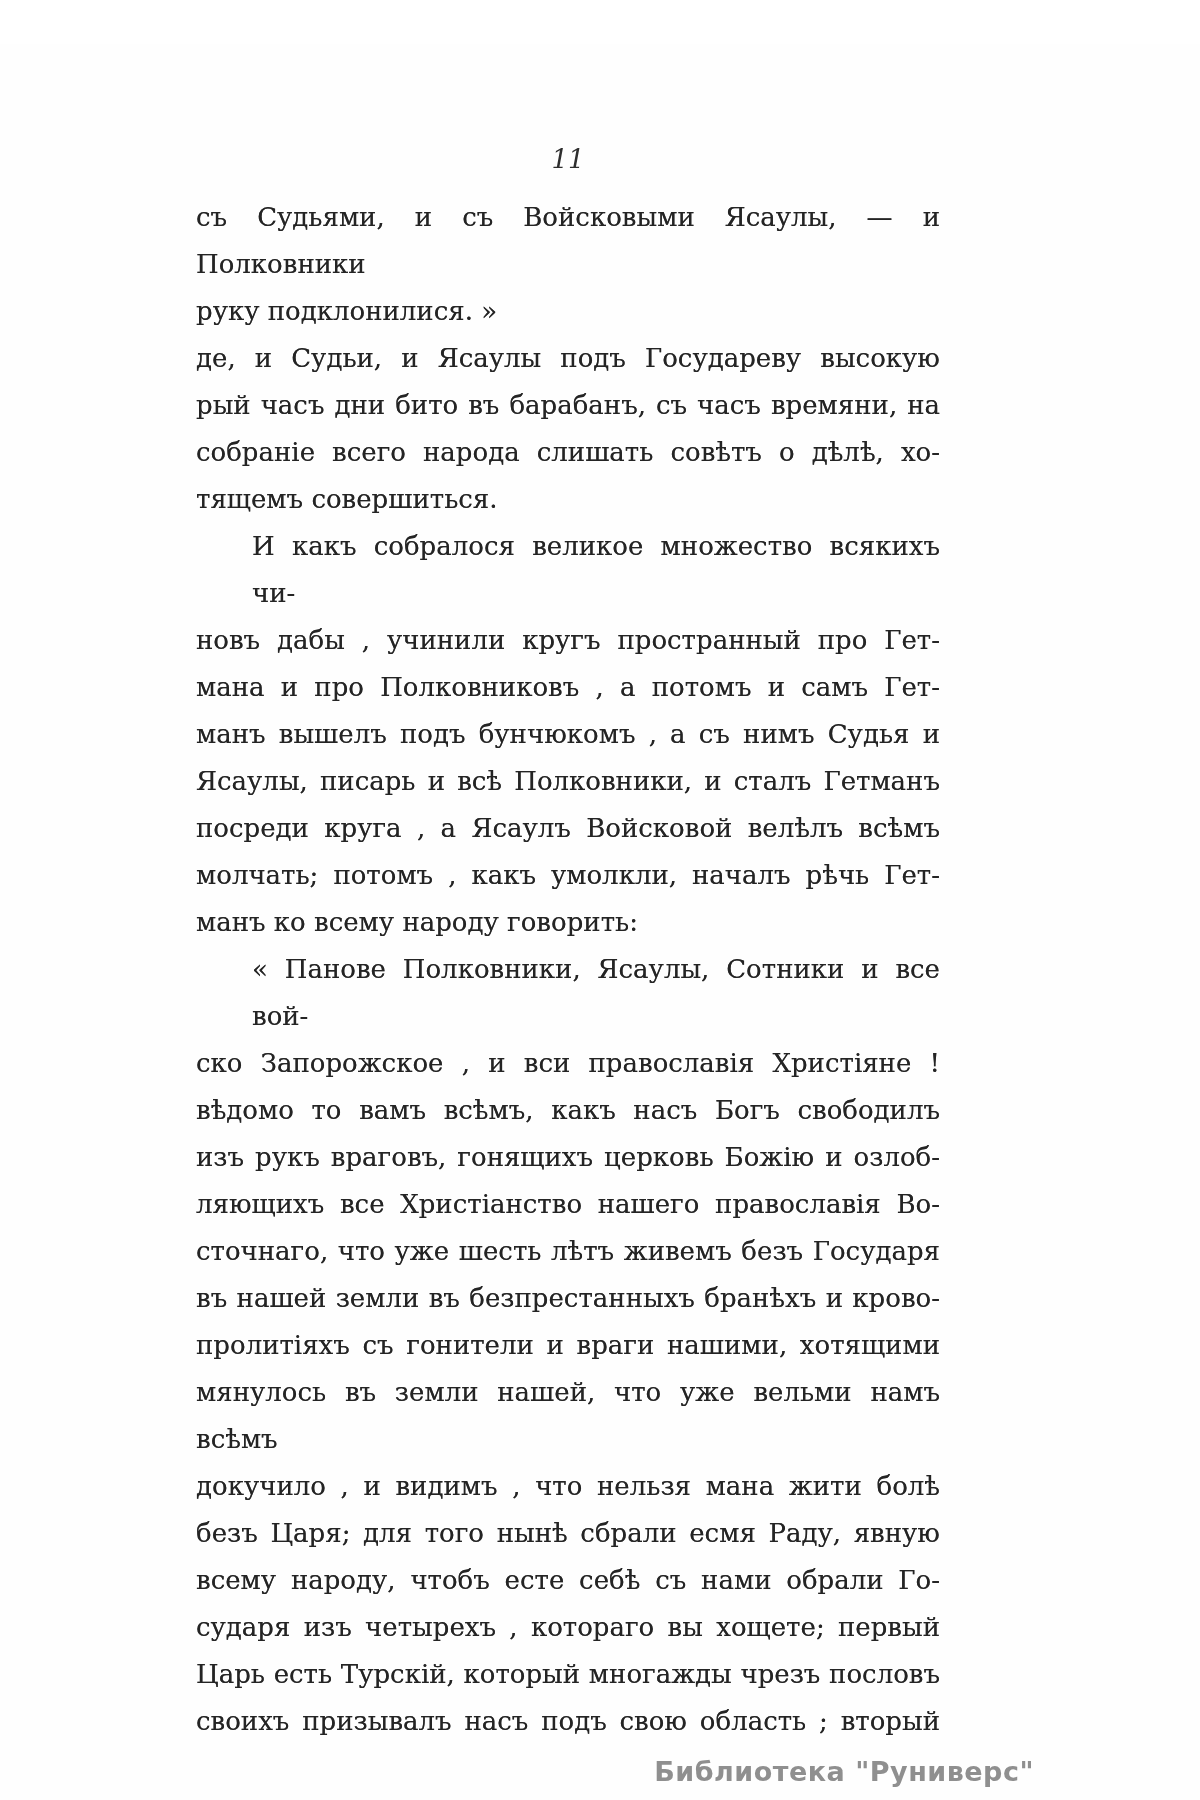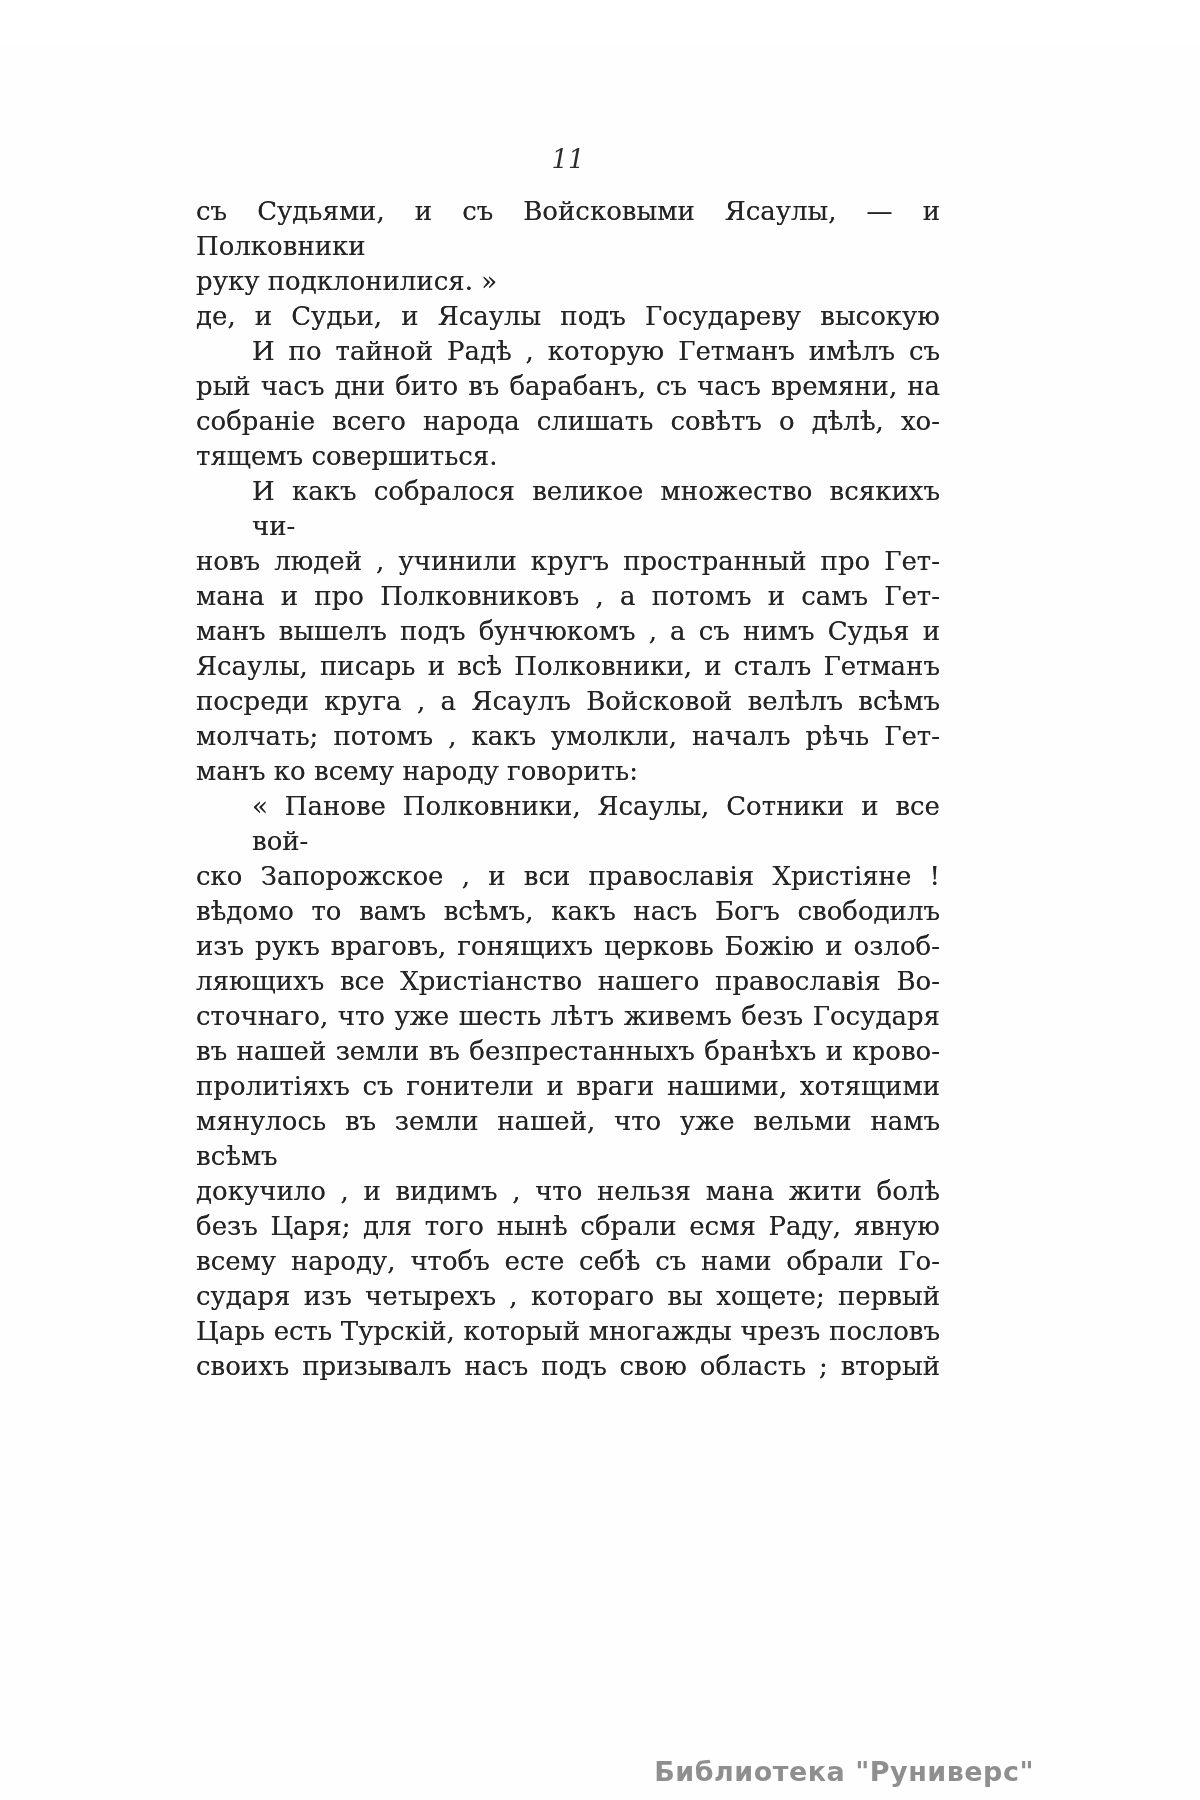--- a/index.html
+++ b/index.html
@@ -28,21 +28,21 @@
     color: #2e2e2e;
   }
   .text-column {
     position: absolute;
     top: 150px;
     left: 196px;
     width: 744px;
   }
   .line {
     font-size: 26px;
-    line-height: 35px;
+    line-height: 47px;
     text-align: justify;
     text-align-last: justify;
     color: #242424;
     text-shadow: 0 0 0.5px rgba(25, 25, 25, 0.65);
   }
   .line.indent { padding-left: 56px; }
   .line.last { text-align-last: left; }
   .watermark {
     position: absolute;
     top: 1712px;
@@ -57,26 +57,25 @@
 </head>
 <body>
 
 <div class="page">
   <div class="page-number">11</div>
 
   <div class="text-column">
       <div class="line">съ Судьями, и съ Войсковыми Ясаулы, — и Полковники</div>
       <div class="line last">руку подклонилися. »</div>
       <div class="line">де, и Судьи, и Ясаулы подъ Государеву высокую</div>
-      <div class="line indent">И по тайной Радѣ , которую Гетманъ имѣлъ съ</div>
       <div class="line">рый часъ дни бито въ барабанъ, съ часъ времяни, на</div>
       <div class="line">собраніе всего народа слишать совѣтъ о дѣлѣ, хо-</div>
       <div class="line last">тящемъ совершиться.</div>
       <div class="line indent">И какъ собралося великое множество всякихъ чи-</div>
-      <div class="line">новъ людей , учинили кругъ пространный про Гет-</div>
+      <div class="line">новъ дабы , учинили кругъ пространный про Гет-</div>
       <div class="line">мана и про Полковниковъ , а потомъ и самъ Гет-</div>
       <div class="line">манъ вышелъ подъ бунчюкомъ , а съ нимъ Судья и</div>
       <div class="line">Ясаулы, писарь и всѣ Полковники, и сталъ Гетманъ</div>
       <div class="line">посреди круга , а Ясаулъ Войсковой велѣлъ всѣмъ</div>
       <div class="line">молчать; потомъ , какъ умолкли, началъ рѣчь Гет-</div>
       <div class="line last">манъ ко всему народу говорить:</div>
       <div class="line indent">« Панове Полковники, Ясаулы, Сотники и все вой-</div>
       <div class="line">ско Запорожское , и вси православія Христіяне !</div>
       <div class="line">вѣдомо то вамъ всѣмъ, какъ насъ Богъ свободилъ</div>
       <div class="line">изъ рукъ враговъ, гонящихъ церковь Божію и озлоб-</div>

